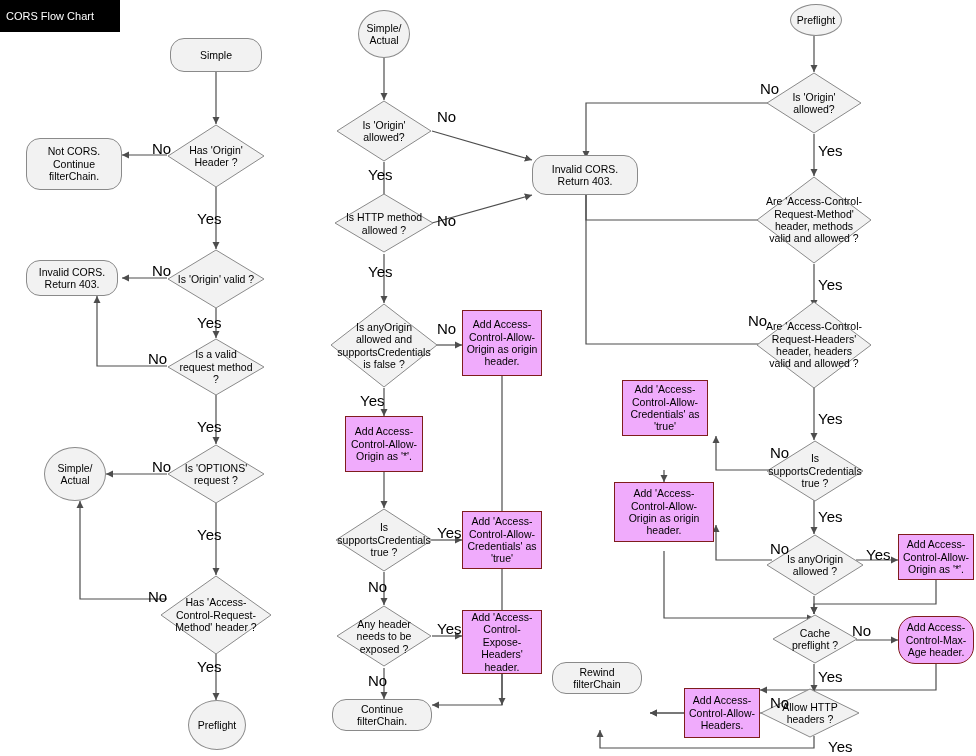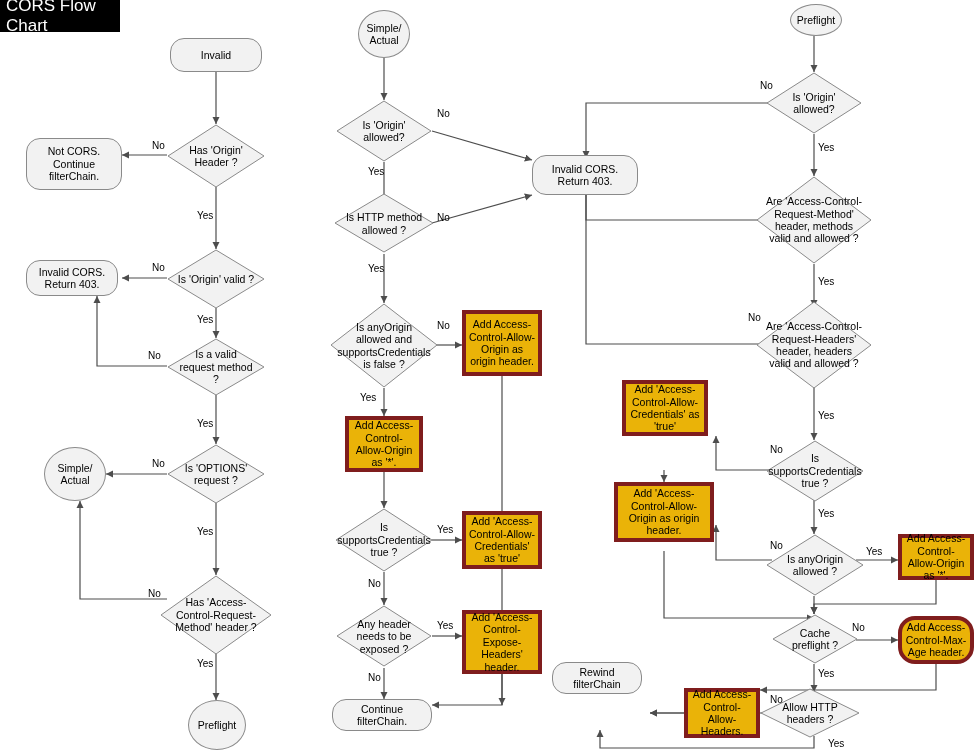--- a/index.html
+++ b/index.html
@@ -4,30 +4,30 @@
 <style>
   html,body{margin:0;padding:0;}
   body{width:976px;height:756px;background:#ffffff;font-family:"Liberation Sans",sans-serif;position:relative;overflow:hidden;}
   #canvas{position:absolute;left:0;top:0;width:976px;height:756px;}
   svg.lines{position:absolute;left:0;top:0;width:976px;height:756px;pointer-events:none;}
 
   .node{position:absolute;box-sizing:border-box;display:flex;align-items:center;justify-content:center;text-align:center;font-size:10.5px;line-height:1.18;color:#000;}
   .node span{display:block;padding:1px 3px;}
 
   
-  .rect{background:#eab308;border:4px solid #7f1d1d;}
+  .rect{background:#f0abfc;border:1px solid #7f1d1d;}
   .rounded{background:#f2f2f2;border:1px solid #8a8a8a;border-radius:14px;}
   .ellipse{background:#f2f2f2;border:1px solid #8a8a8a;border-radius:50%;}
   .diamond{background:transparent;border:none;}
   .diamond .dshape{position:absolute;left:0;top:0;width:100%;height:100%;}
   .diamond .dtext{position:relative;z-index:2;padding:0 10px;}
 
-  .title{position:absolute;left:0;top:0;width:120px;height:32px;background:#000;color:#fff;font-size:17px;display:flex;align-items:center;padding-left:6px;box-sizing:border-box;}
-
-  .elabel{position:absolute;font-size:10px;color:#000;white-space:nowrap;}
+  .title{position:absolute;left:0;top:0;width:120px;height:32px;background:#000;color:#fff;font-size:11px;display:flex;align-items:center;padding-left:6px;box-sizing:border-box;}
+
+  .elabel{position:absolute;font-size:15px;color:#000;white-space:nowrap;}
 </style>
 </head>
 <body>
 
 <div id="canvas">
 
   <div class="title">CORS Flow Chart</div>
 
   <svg class="lines">
     <defs>
@@ -82,21 +82,21 @@
       <path d="M856,640 L898,640"></path>
       <path d="M814,664 L814,692"></path>
       <path d="M772,713 L650,713"></path>
       <path d="M814,736 L814,748 L600,748 L600,730"></path>
       <path d="M936,664 L936,690 L760,690"></path>
       <path d="M684,713 L650,713"></path>
     </g>
   </svg>
 
   <div class="node rounded" style="left:170px;top:38px;width:92px;height:34px;">
-      <span>Invalid</span>
+      <span>Simple</span>
     </div>
 
   <div class="node diamond" style="left:167px;top:124px;width:98px;height:64px;">
     <svg class="dshape" viewBox="0 0 98 64" preserveAspectRatio="none">
         <polygon points="49,1 97,32 49,63 1,32" fill="#f2f2f2" stroke="#8a8a8a" stroke-width="1"></polygon>
       </svg>
     <span class="dtext">Has 'Origin' Header ?</span>
   </div>
 
   <div class="node rounded" style="left:26px;top:138px;width:96px;height:52px;">

